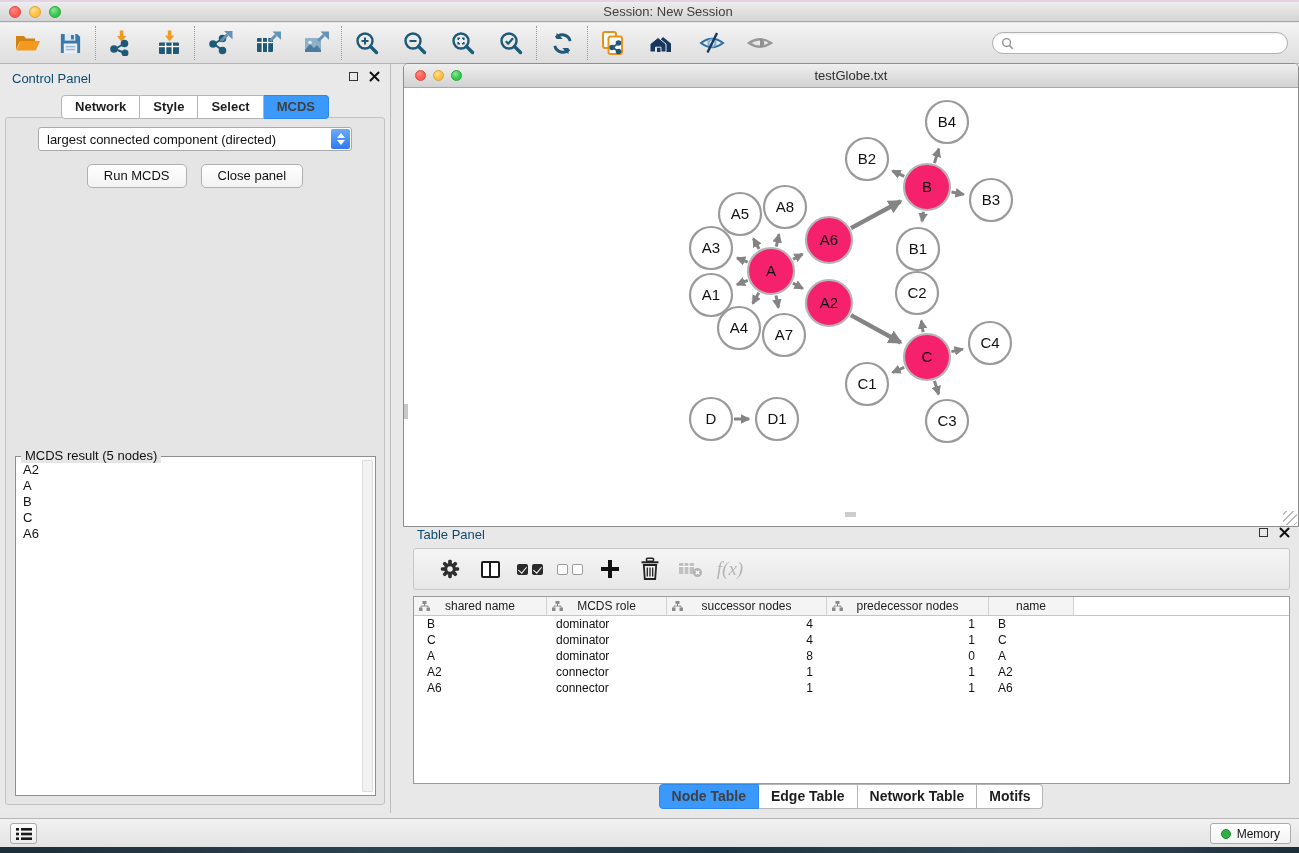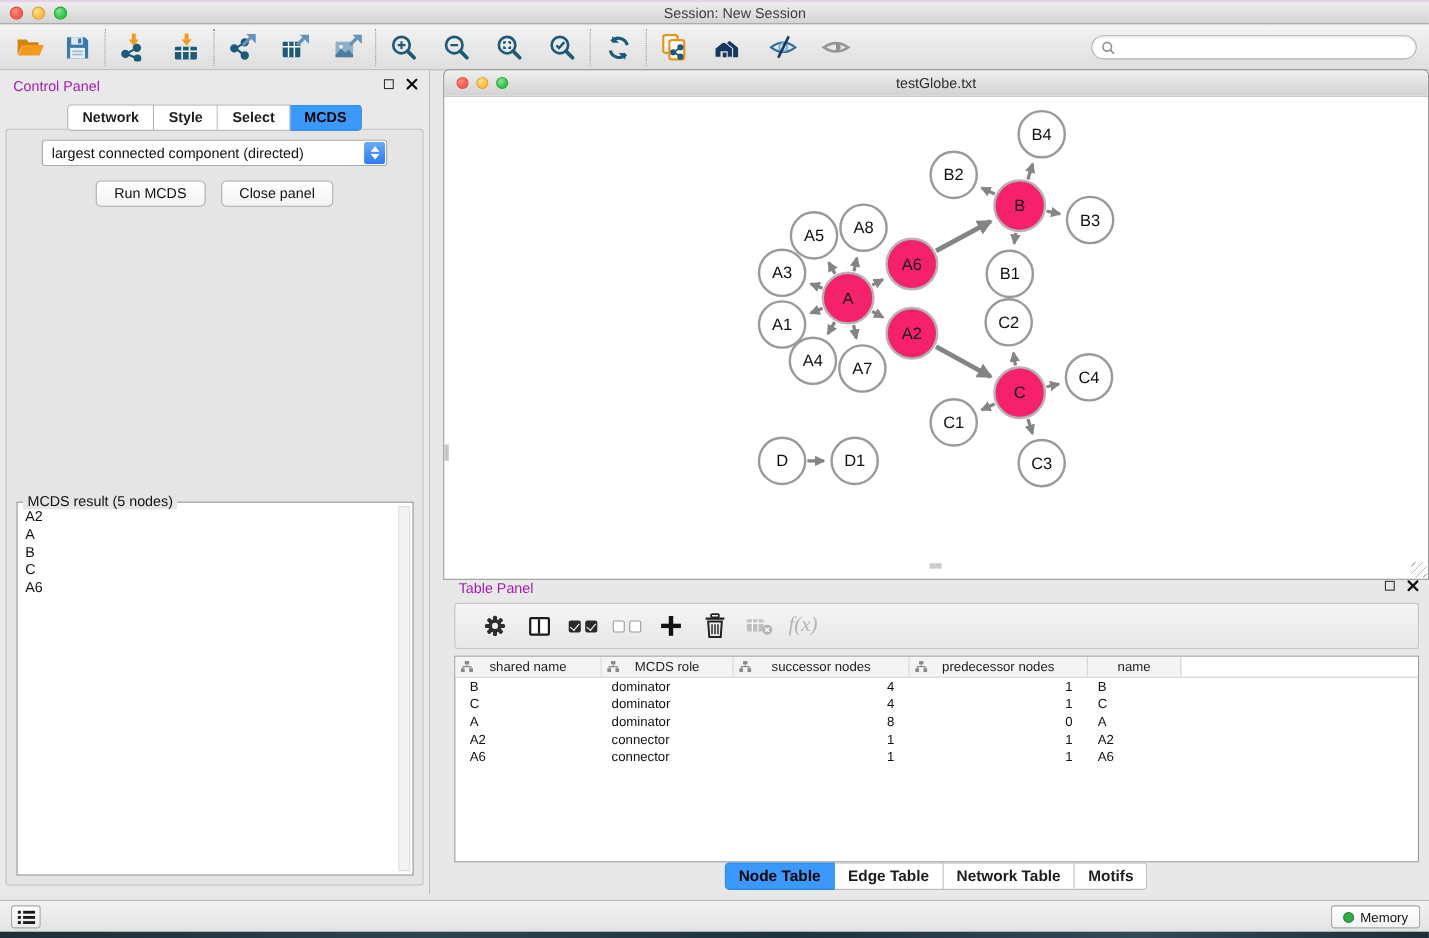--- a/index.html
+++ b/index.html
@@ -26,30 +26,30 @@
   .tb-btn.wide { width:42px; }
   .tb-sep { height:34px; border-left:1px dotted #999; margin:0 7px; }
   .tb-gap { width:6px; }
   .search-wrap { margin-left:auto; margin-right:1px; width:296px; height:22px; background:#fff;
     border:1px solid #b2b2b2; border-radius:12px; display:flex; align-items:center; padding:0 8px; box-shadow:inset 0 1px 2px rgba(0,0,0,.08); }
   .search-wrap input { border:none; outline:none; flex:1; font-size:12px; background:transparent; margin-left:5px; }
 
   
   .control-panel { position:absolute; left:0; top:64px; width:391px; height:749px; background:#e9e9e9; border-right:1px solid #bcbcbc; }
   .panel-header { position:absolute; left:0; top:0; width:100%; height:28px; }
-  .panel-title { position:absolute; left:12px; top:7px; font-size:13px; color:#a21caf; }
+  .panel-title { position:absolute; left:12px; top:7px; font-size:13px; color:#0c4a6e; }
   .panel-icons { position:absolute; right:10px; top:7px; display:flex; gap:11px; align-items:center; }
   .cp-content { position:absolute; left:5px; right:5px; top:53px; bottom:8px; background:#e5e5e5; border:1px solid #c2c2c2; border-radius:3px; }
   .seg-row { position:absolute; left:0; width:100%; display:flex; justify-content:center;font-weight:bold; }
   .cp-tabs { top:31px; z-index:3; }
   .seg-tab { font-size:13px; color:#1d1d1d; background:#fff; border:1px solid #b5b5b5; border-left:none;
     padding:3px 13px 4px; cursor:default; }
   .seg-tab:first-child { border-left:1px solid #b5b5b5; border-radius:4px 0 0 4px; }
   .seg-tab:last-child { border-radius:0 4px 4px 0; }
-  .seg-tab.active { background:#3b99fc; border-color:#2f87e8; color:#000000; }
+  .seg-tab.active { background:#3b99fc; border-color:#2f87e8; color:#404040; }
   .opt-label { margin-top:17px; text-align:center; font-size:13px; color:#111; }
   .combo { position:relative; margin:9px auto 0; width:314px; height:24px; background:#fff; border:1px solid #a9a9a9; border-radius:3px;
     display:flex; align-items:center; font-size:13px; color:#111; padding-left:8px; }
   .combo-stepper { position:absolute; right:1px; top:1px; bottom:1px; width:19px; border-radius:2px;
     background:linear-gradient(#6aaaf8,#2d7bf0); display:flex; flex-direction:column; align-items:center; justify-content:center; gap:2px; }
   .chev-up { width:0; height:0; border-left:4px solid transparent; border-right:4px solid transparent; border-bottom:5px solid #fff; }
   .chev-down { width:0; height:0; border-left:4px solid transparent; border-right:4px solid transparent; border-top:5px solid #fff; }
   .btn-row { margin-top:13px; display:flex; justify-content:center; gap:14px; }
   .mac-btn { background:linear-gradient(#ffffff,#f2f2f2); border:1px solid #b0b0b0; border-radius:5px; font-size:13px; color:#111;
     padding:3px 16px 4px; cursor:default; }

